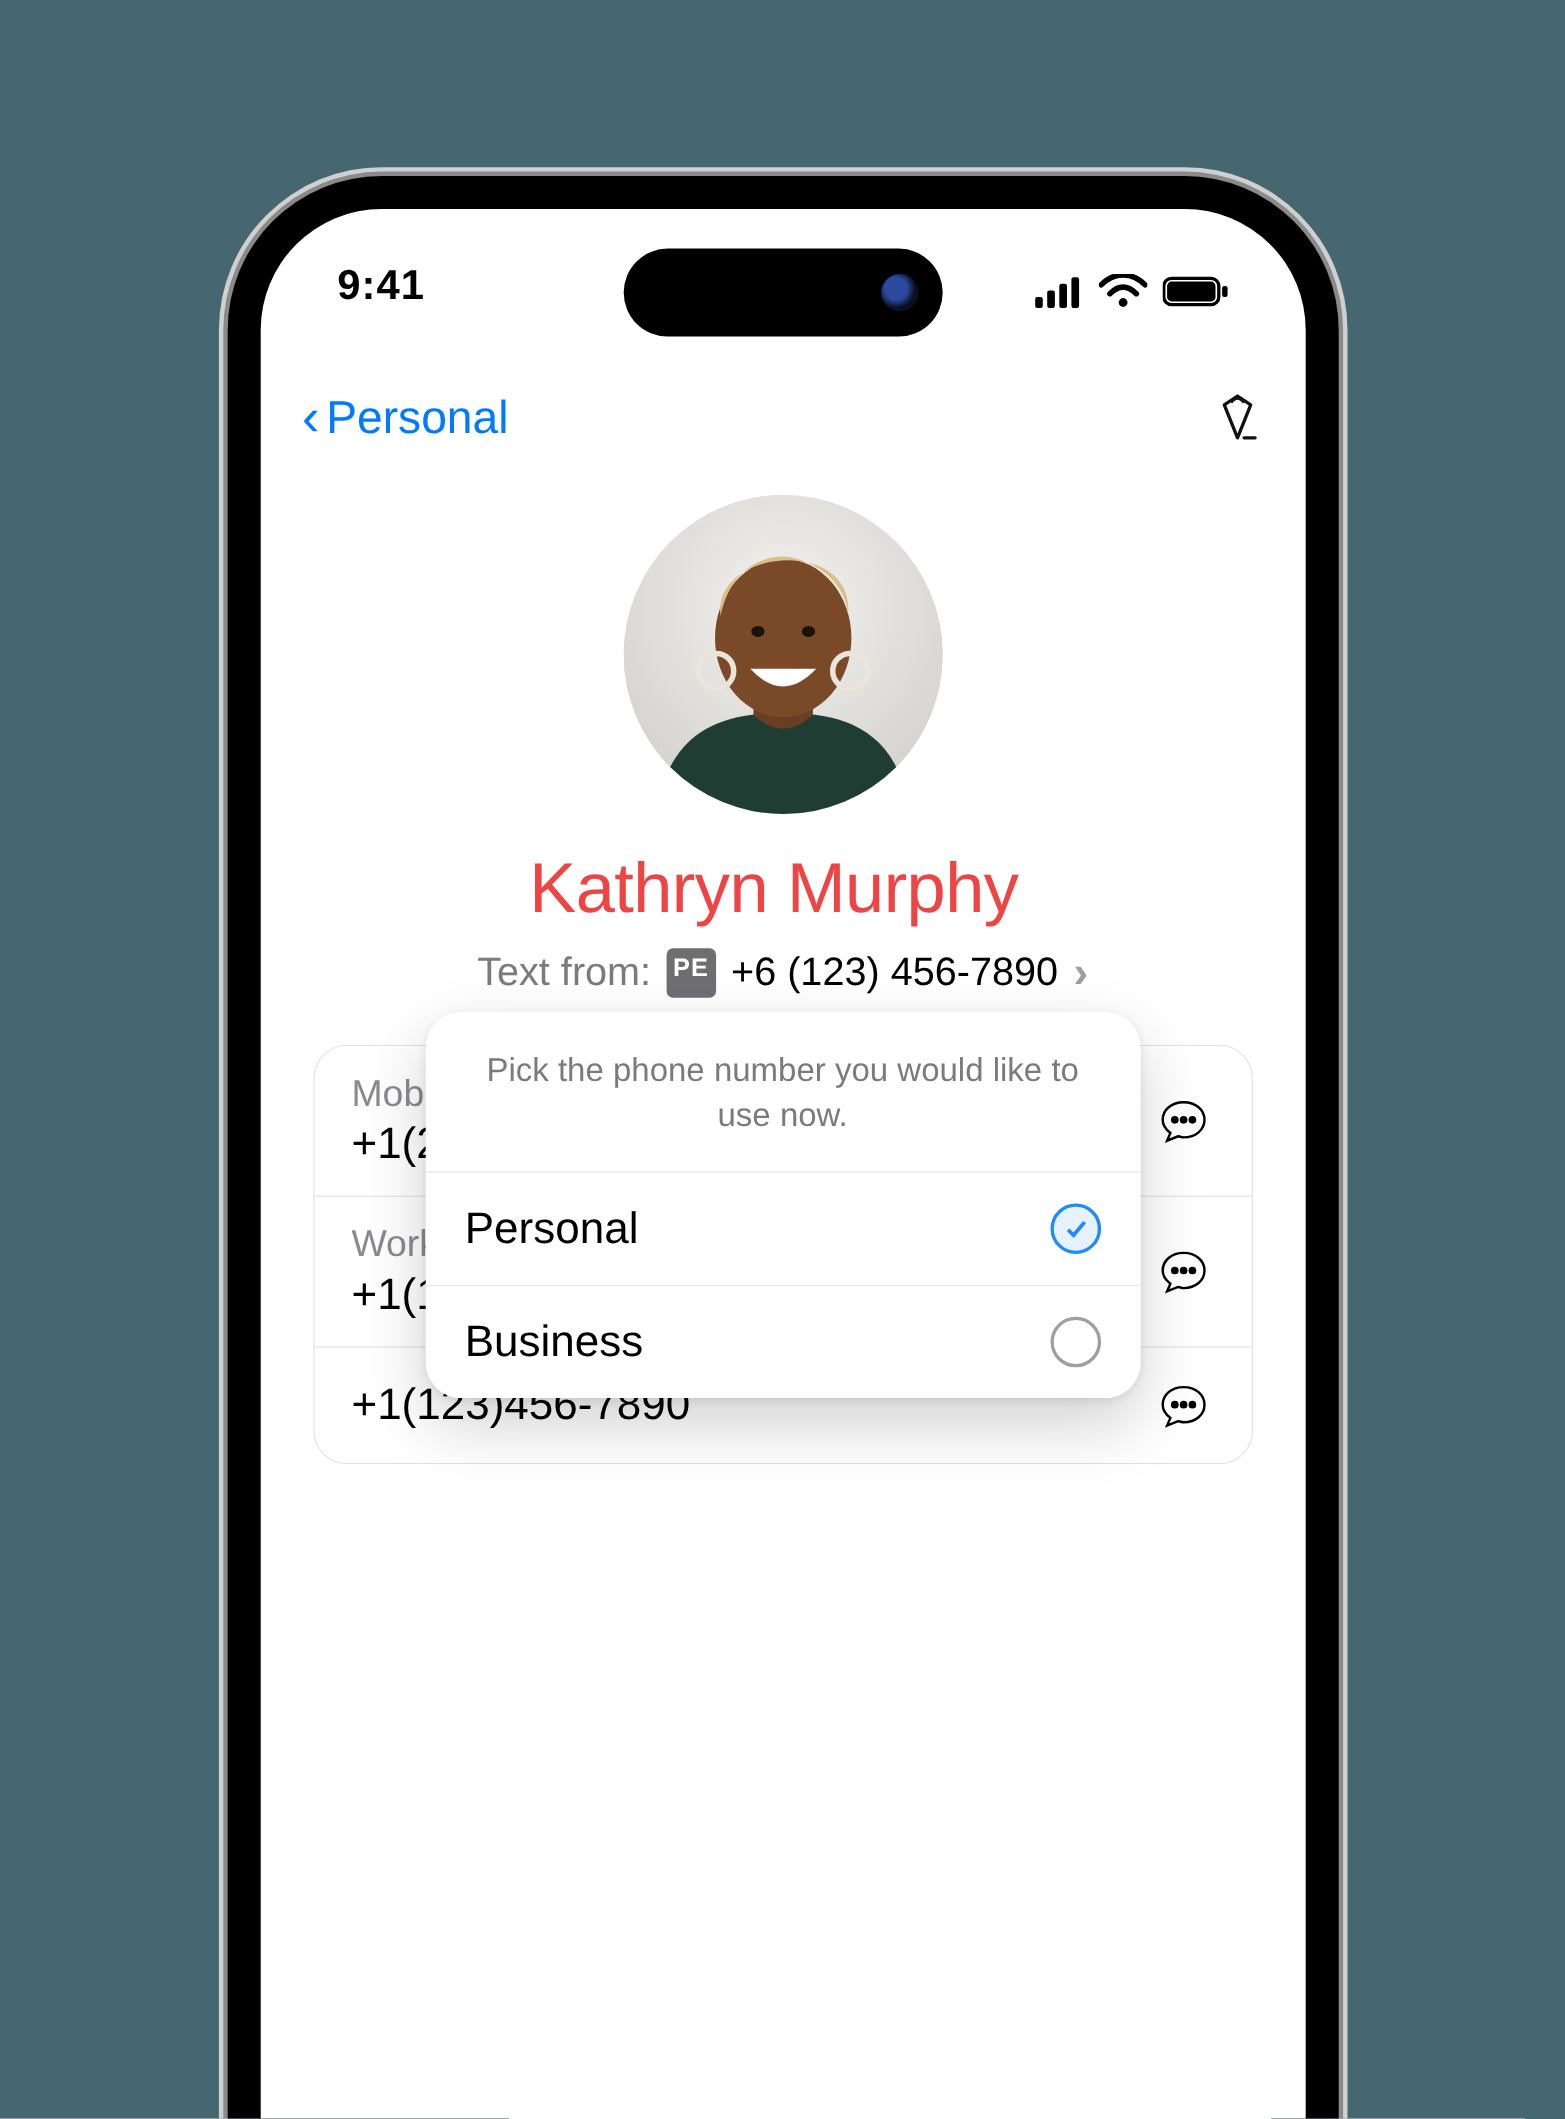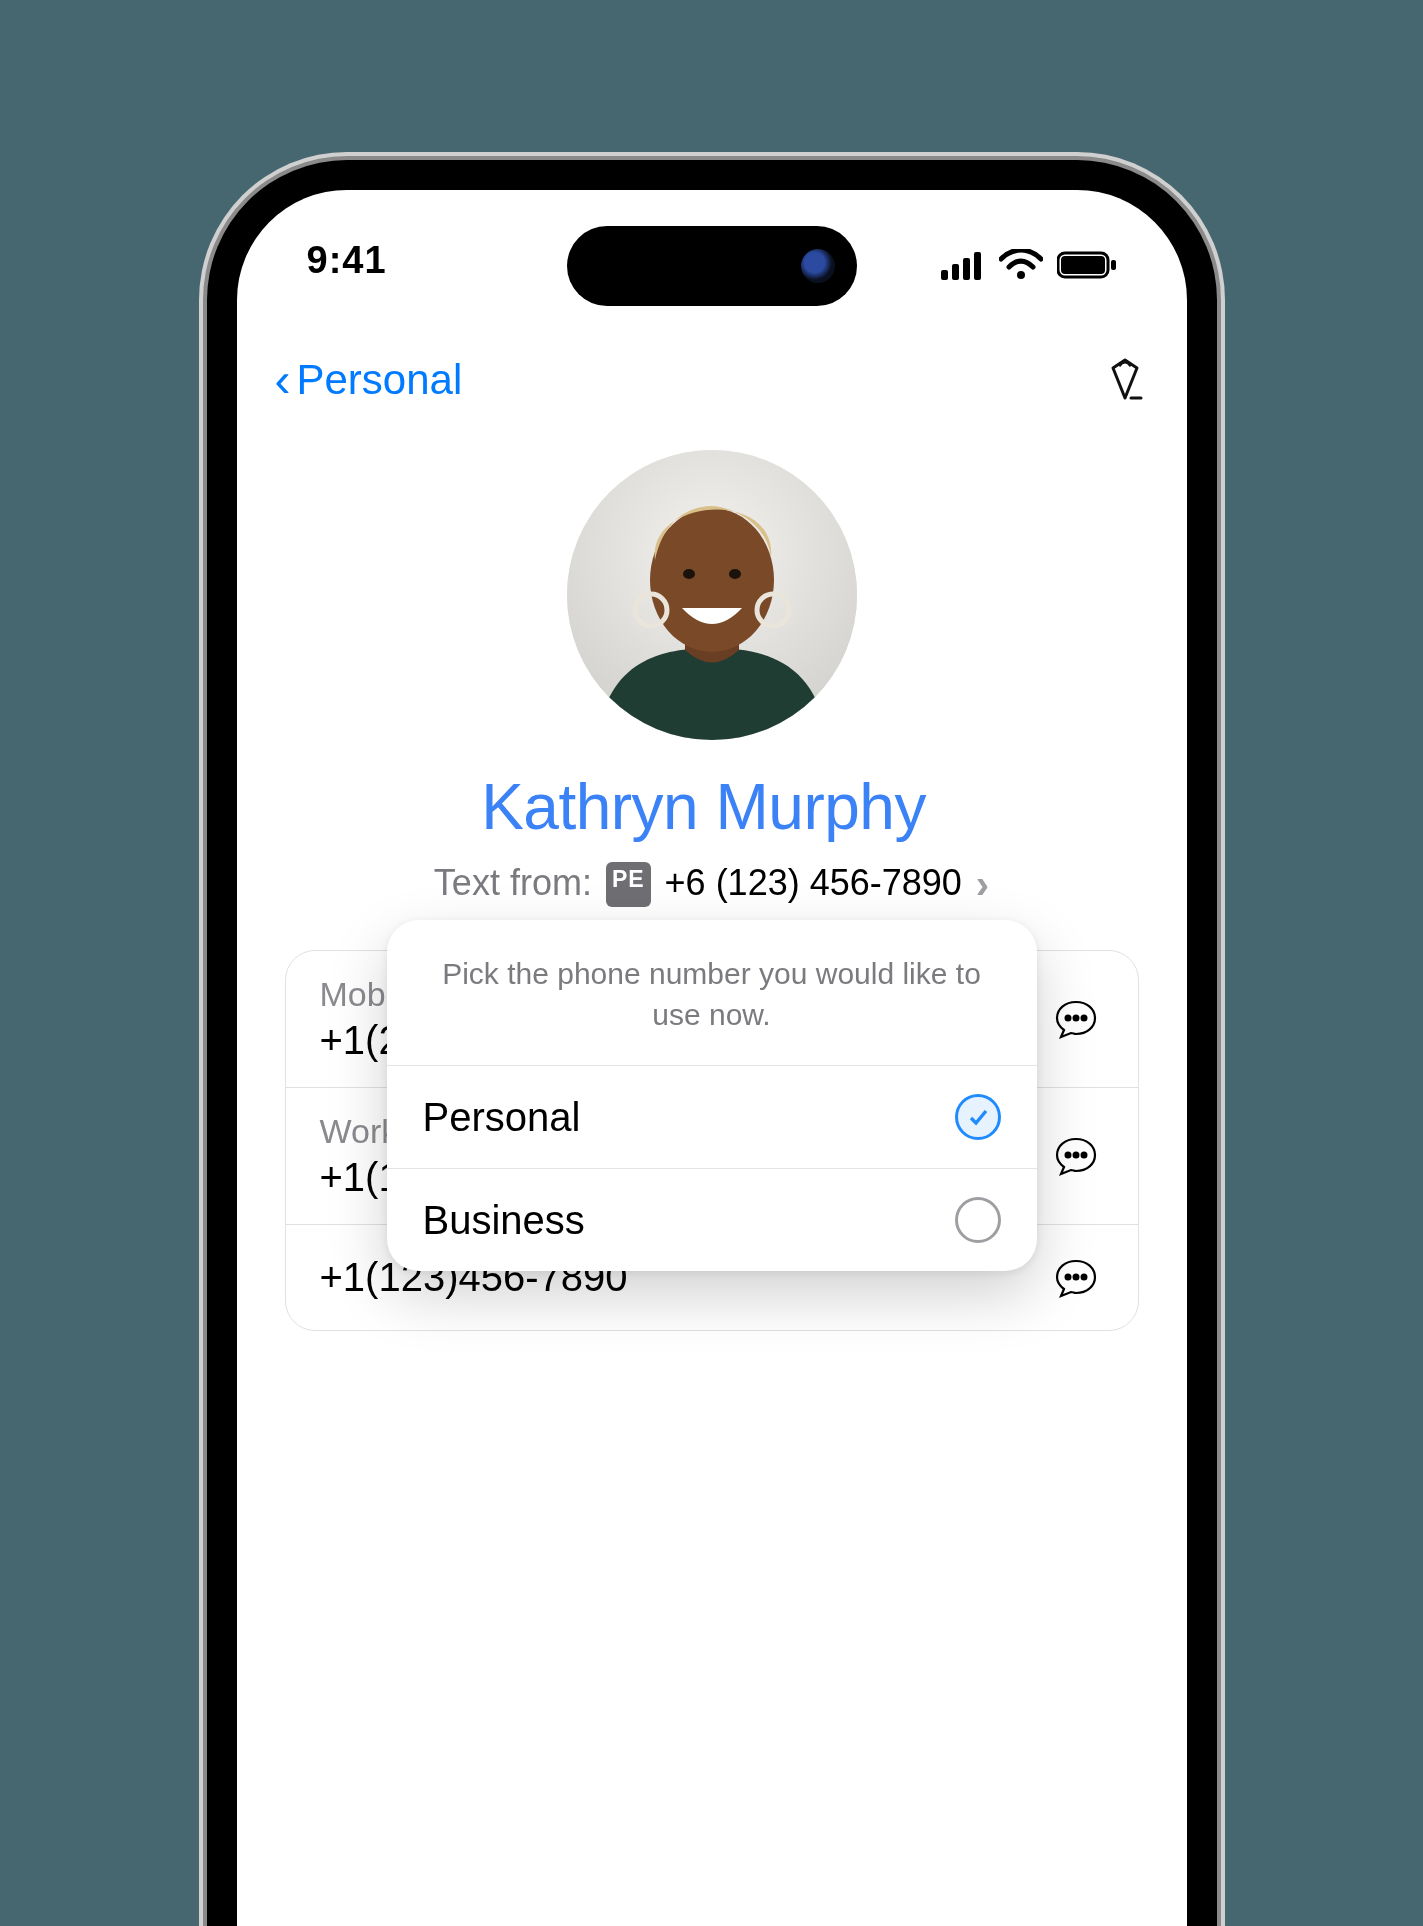--- a/index.html
+++ b/index.html
@@ -69,21 +69,21 @@
     width:290px;height:290px;
     border-radius:54% 54% 54% 54% / 54% 54% 54% 54%;
     overflow:hidden;
     background:linear-gradient(160deg,#f0eeea 0%,#d2d0cd 100%);
   }
   .avatar-wrap svg{width:100%;height:100%;display:block;}
   
   .name{
     position:absolute;left:0;right:16px;top:580px;
     text-align:center;
-    font-size:64px;font-weight:400;letter-spacing:-0.5px;color:#3b82f6;
+    font-size:64px;font-weight:400;letter-spacing:-0.5px;color:#ef4444;
   }
   
   .textfrom{
     position:absolute;left:0;right:0;top:672px;
     display:flex;justify-content:center;gap:14px;
     font-size:36px;color:#7a7a7f;
   }
   .textfrom .badge{
     background:#6e6e73;color:#fff;font-size:23px;font-weight:700;
     border-radius:6px;padding:4px 6px;letter-spacing:1px;

